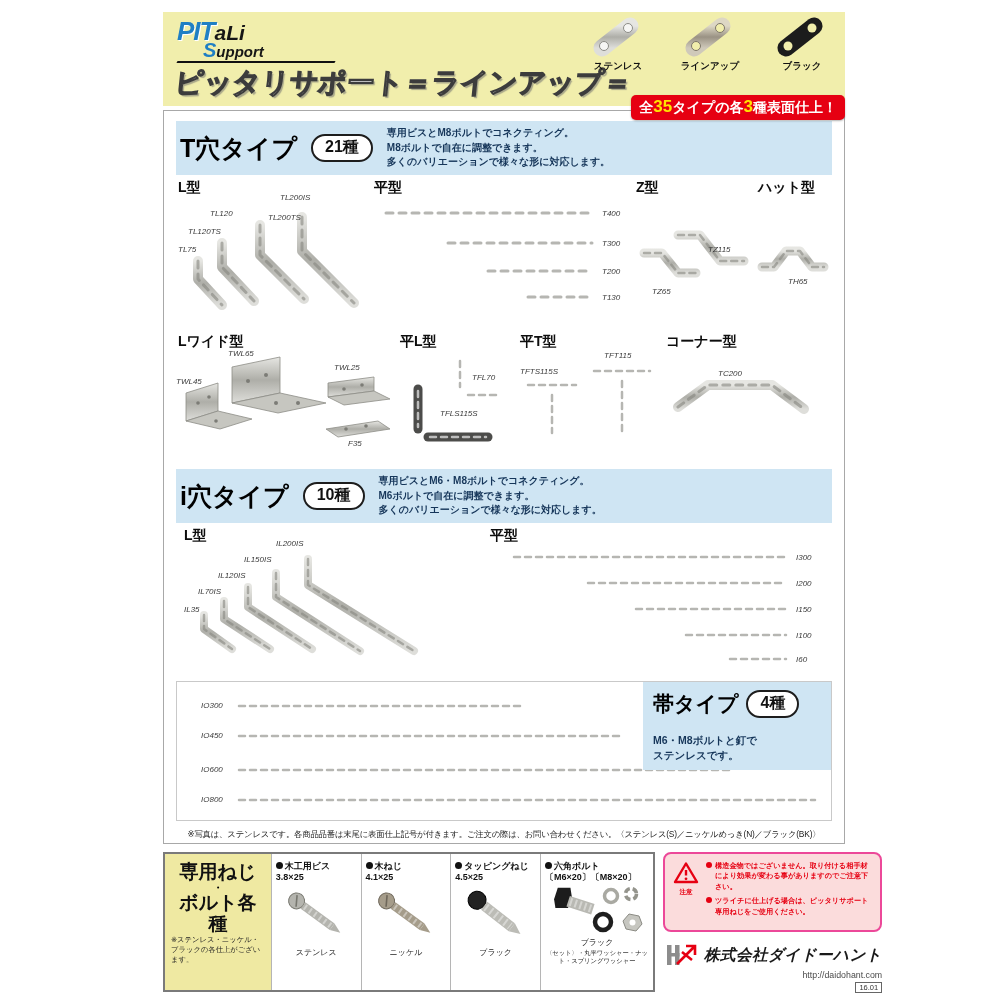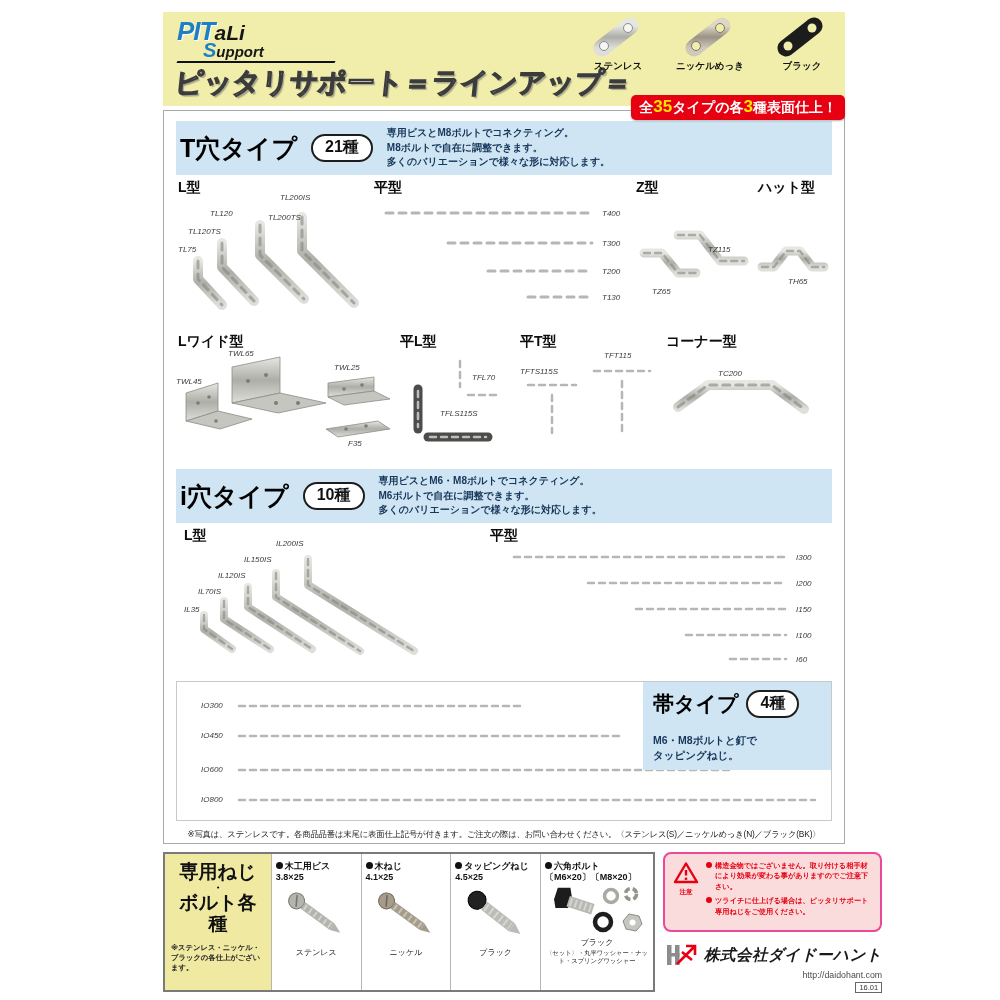--- a/index.html
+++ b/index.html
@@ -61,21 +61,21 @@
   .band-panel .sdesc { margin-top:15px; font-size:10.5px; }
 
   .footnote { margin-top:8px; font-size:8.4px; color:#222; text-align:center; letter-spacing:-0.2px; }
 
   
   .bottom { margin-top:8px; display:flex; gap:8px; align-items:flex-start; }
   .screws-box { width:492px; height:140px; border:2px solid #7a7a7a; display:flex; background:#fff; }
   .sb-left { width:112px; background:#efe9a2; padding:8px 6px; text-align:center; }
   .sb-title { font-size:19px; font-weight:bold; color:#111; line-height:1.1; }
   .sb-dot { font-size:10px; font-weight:bold; line-height:1; }
-  .sb-note { margin-top:8px; font-size:7.3px; font-weight:bold; color:#222; text-align:left; line-height:1.4; }
+  .sb-note { font-size:7.3px; font-weight:normal; color:#222; text-align:left; line-height:1.4; }
   .sb-item { width:95px; border-left:1px solid #b5b5b5; padding:7px 4px; display:flex; flex-direction:column; align-items:center; }
   .sb-head { width:100%; font-size:9px; font-weight:bold; color:#111; line-height:1.25; }
   .blt { display:inline-block; width:7px; height:7px; border-radius:50%; background:#111; margin-right:2px; }
   .sb-size { font-weight:bold; }
   .sb-fin { font-size:8px; color:#222; margin-top:1px; }
   .sb-inote { font-size:6.3px; color:#222; line-height:1.3; margin-top:1px; text-align:center; }
 
   .right-col { flex:1; }
   .warn-box { background:#fbdcdc; border:2px solid #ec4899; border-radius:8px; padding:7px 8px; display:flex; gap:7px; min-height:80px; }
   .warn-icon-wrap { text-align:center; flex-shrink:0; }
@@ -130,21 +130,21 @@
               <circle cx="42" cy="14" r="4.5" fill="#f6f6f4" stroke="#8c8c86"></circle>
           </svg>
           <span class="flabel">ステンレス</span>
         </div>
         <div class="finish">
           <svg width="64" height="44" viewBox="0 0 64 44">
             <path d="M16,34 L44,12" stroke="url(#metn)" stroke-width="17" stroke-linecap="round" fill="none"></path>
             <circle cx="18" cy="32" r="4.5" fill="#f1eeac" stroke="#7d766a"></circle>
               <circle cx="42" cy="14" r="4.5" fill="#f1eeac" stroke="#7d766a"></circle>
           </svg>
-          <span class="flabel">ニッケルめっき</span>
+          <span class="flabel">ラインアップ</span>
         </div>
         <div class="finish">
           <svg width="64" height="44" viewBox="0 0 64 44">
             <path d="M16,34 L44,12" stroke="#1c1c1c" stroke-width="17" stroke-linecap="round" fill="none"></path>
             <circle cx="18" cy="32" r="4.5" fill="#f1eeac"></circle>
               <circle cx="42" cy="14" r="4.5" fill="#f1eeac"></circle>
           </svg>
           <span class="flabel">ブラック</span>
         </div>
       </div>
@@ -367,21 +367,21 @@
         <span class="plabel" style="left:24px;top:83px">IO600</span>
         <span class="plabel" style="left:24px;top:113px">IO800</span>
 
         <div class="band-panel">
           <div class="trow">
             <span class="stitle">帯タイプ</span>
             <span class="sbadge">4種</span>
           </div>
           <div class="sdesc">
             <div>M6・M8ボルトと釘で</div>
-            <div>タッピングねじ。</div>
+            <div>ステンレスです。</div>
           </div>
         </div>
       </div>
 
       <div class="footnote">※写真は、ステンレスです。各商品品番は末尾に表面仕上記号が付きます。ご注文の際は、お問い合わせください。〈ステンレス(S)／ニッケルめっき(N)／ブラック(BK)〉</div>
     </div>
 
     <div class="bottom">
 
       <div class="screws-box">

